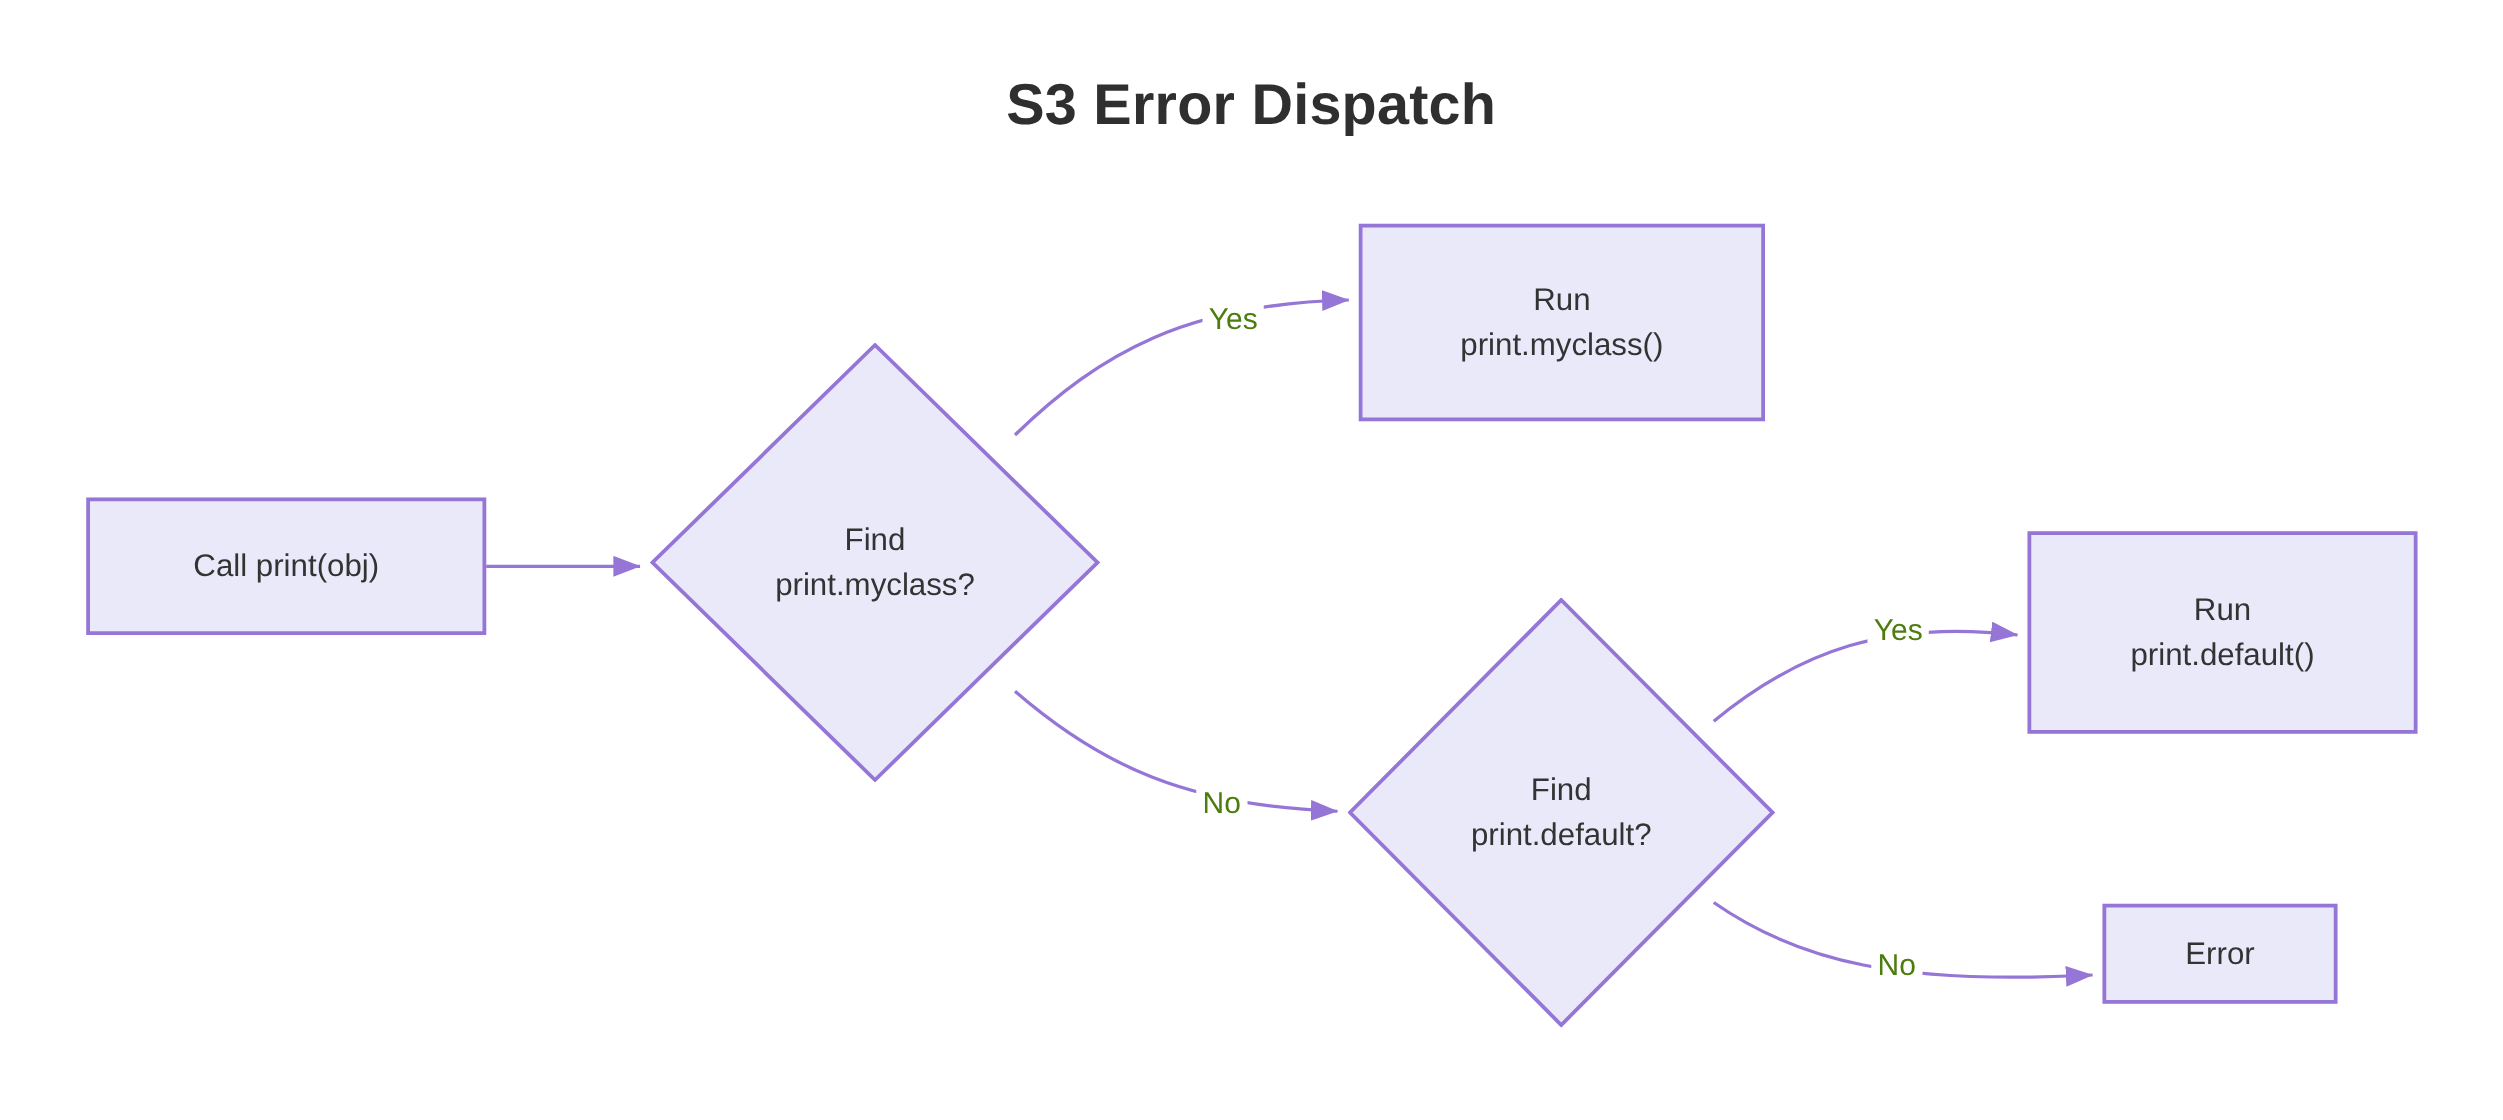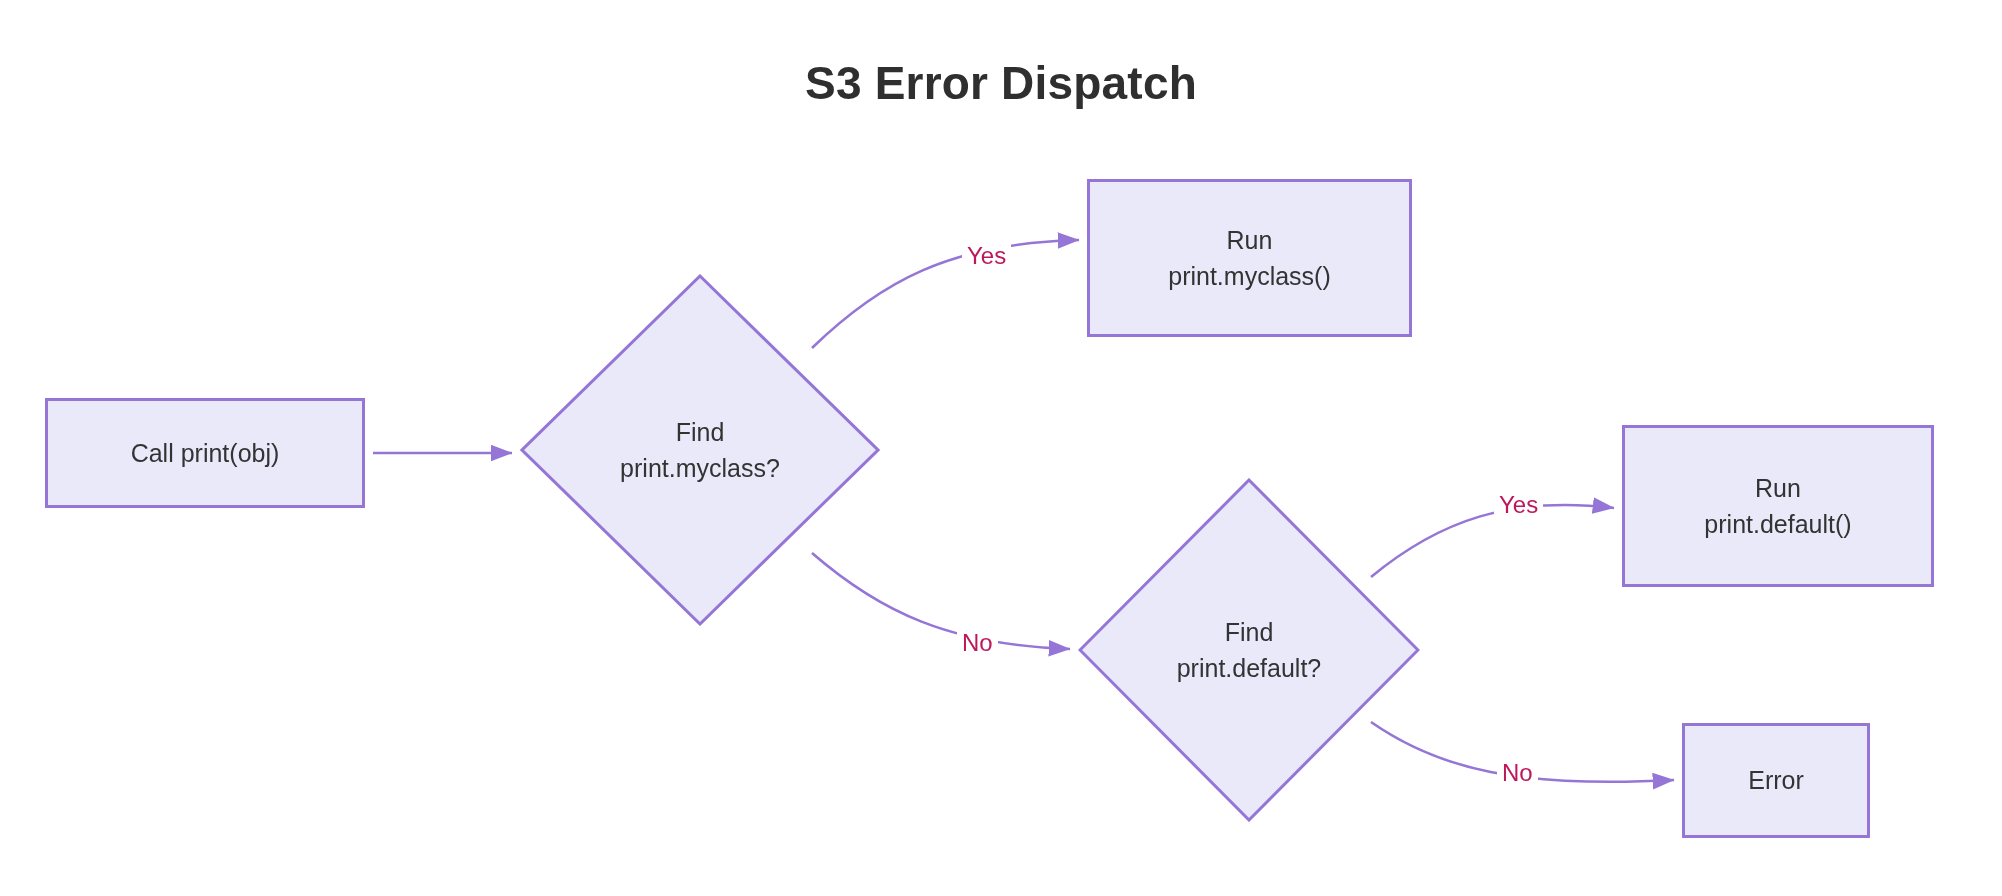--- a/index.html
+++ b/index.html
@@ -69,21 +69,21 @@
     width: 100%;
     height: 100%;
   }
   .node-decision .node-label {
     position: relative;
     z-index: 2;
   }
   .edge-label {
     position: absolute;
     font-size: 24px;
-    color: #be185d;
+    color: #4d7c0f;
     background: #ffffff;
     padding: 1px 5px;
     line-height: 1.2;
     white-space: nowrap;
   }
 </style>
 </head>
 <body>
 
 <div id="canvas">
@@ -101,21 +101,21 @@
 
     <path d="M 812,348 C 880,282 950,243 1079,240" fill="none" stroke="#9575d6" stroke-width="2.6" marker-end="url(#arrowhead)"></path>
 
     <path d="M 812,553 C 880,612 950,645 1070,649" fill="none" stroke="#9575d6" stroke-width="2.6" marker-end="url(#arrowhead)"></path>
 
     <path d="M 1371,577 C 1440,520 1510,496 1614,508" fill="none" stroke="#9575d6" stroke-width="2.6" marker-end="url(#arrowhead)"></path>
 
     <path d="M 1371,722 C 1440,770 1520,788 1674,780" fill="none" stroke="#9575d6" stroke-width="2.6" marker-end="url(#arrowhead)"></path>
   </svg>
 
-  <div class="node node-process" style="left:45px; top:398px; width:320px; height:110px;">
+  <div class="node node-process" style="left:69px; top:398px; width:320px; height:110px;">
     <div class="node-label">Call print(obj)</div>
   </div>
 
   <div class="node node-decision" style="left:520px; top:274px; width:360px; height:352px;">
     <svg class="diamond-shape" viewBox="0 0 360 352" preserveAspectRatio="none">
       <polygon points="180,2 358,176 180,350 2,176" fill="#e9e9fa" stroke="#9575d6" stroke-width="3"></polygon>
     </svg>
     <div class="node-label">Find
 print.myclass?</div>
   </div>
@@ -131,21 +131,21 @@
     </svg>
     <div class="node-label">Find
 print.default?</div>
   </div>
 
   <div class="node node-process" style="left:1622px; top:425px; width:312px; height:162px;">
     <div class="node-label">Run
 print.default()</div>
   </div>
 
-  <div class="node node-process" style="left:1682px; top:723px; width:188px; height:115px;">
+  <div class="node node-process" style="left:1682px; top:723px; width:188px; height:80px;">
     <div class="node-label">Error</div>
   </div>
 
   <div class="edge-label" style="left:962px; top:241px;">Yes</div>
 
   <div class="edge-label" style="left:957px; top:628px;">No</div>
 
   <div class="edge-label" style="left:1494px; top:490px;">Yes</div>
 
   <div class="edge-label" style="left:1497px; top:758px;">No</div>

